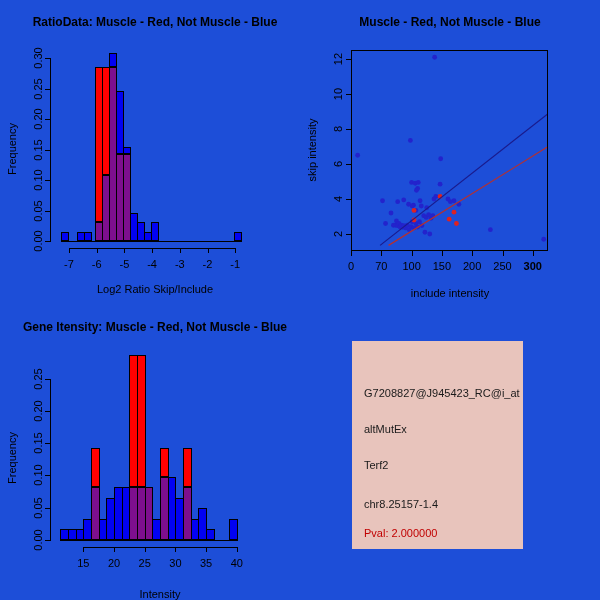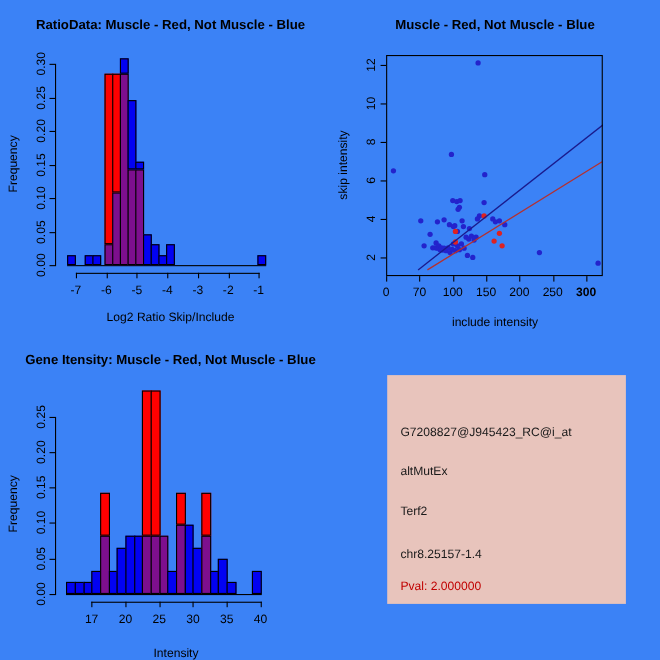--- a/index.html
+++ b/index.html
@@ -1,23 +1,23 @@
 <!DOCTYPE html>
 <html><head>
 <meta charset="utf-8">
 <style>
   html,body{margin:0;padding:0;background:#fff;}
-  #canvas{position:relative;width:600px;height:600px;background:#3b82f6;overflow:hidden;
+  #canvas{position:relative;width:600px;height:600px;background:#1d4ed8;overflow:hidden;
           font-family:"Liberation Sans","DejaVu Sans",sans-serif;}
   .abs{position:absolute;}
   .panel-title{position:absolute;text-align:center;font-weight:bold;font-size:12px;color:#000;}
   .axis-label{position:absolute;text-align:center;font-size:11px;color:#000;}
   .axis-label-rot{position:absolute;font-size:11px;color:#000;white-space:nowrap;
                   transform:translate(-50%,-50%) rotate(-90deg);}
-  #info-box{position:absolute;left:352px;top:341px;width:171px;height:208px;padding-left:46px;}
+  #info-box{position:absolute;left:352px;top:341px;width:171px;height:208px;}
   .info-line{position:absolute;left:12px;font-size:11px;color:#1a1a1a;white-space:nowrap;}
   .info-pval{position:absolute;left:12px;font-size:11px;white-space:nowrap;}
 </style>
 </head>
 <body>
 
 <div id="canvas">
 
   <div class="panel-title" style="left:0px;top:15px;width:310px;">RatioData: Muscle - Red, Not Muscle - Blue</div>
 
@@ -83,21 +83,21 @@
       <div style="position: absolute; left: 123.015px; top: 153.831px; width: 7.925px; height: 87.169px; background: rgb(125, 15, 142); border: 1px solid rgb(0, 0, 0); box-sizing: border-box;"></div>
       <div style="position: absolute; left: 123.015px; top: 147.182px; width: 7.925px; height: 6.649px; background: rgb(2, 2, 242); border: 1px solid rgb(0, 0, 0); box-sizing: border-box;"></div>
       <div style="position: absolute; left: 129.94px; top: 212.818px; width: 7.925px; height: 28.182px; background: rgb(2, 2, 242); border: 1px solid rgb(0, 0, 0); box-sizing: border-box;"></div>
       <div style="position: absolute; left: 136.865px; top: 222.212px; width: 7.925px; height: 18.788px; background: rgb(2, 2, 242); border: 1px solid rgb(0, 0, 0); box-sizing: border-box;"></div>
       <div style="position: absolute; left: 143.79px; top: 231.606px; width: 7.925px; height: 9.394px; background: rgb(2, 2, 242); border: 1px solid rgb(0, 0, 0); box-sizing: border-box;"></div>
       <div style="position: absolute; left: 150.715px; top: 222.212px; width: 7.925px; height: 18.788px; background: rgb(2, 2, 242); border: 1px solid rgb(0, 0, 0); box-sizing: border-box;"></div>
       <div style="position: absolute; left: 233.815px; top: 231.606px; width: 7.925px; height: 9.394px; background: rgb(2, 2, 242); border: 1px solid rgb(0, 0, 0); box-sizing: border-box;"></div>
       <div style="position: absolute; left: 60.275px; top: 540px; width: 177.525px; height: 1px; background: rgb(0, 0, 0);"></div>
       <div style="position: absolute; left: 83.3px; top: 547px; width: 154.5px; height: 1px; background: rgb(0, 0, 0);"></div>
       <div style="position: absolute; left: 83.3px; top: 547px; width: 1px; height: 5px; background: rgb(0, 0, 0);"></div>
-      <div style="position: absolute; left: 68.3px; top: 557px; width: 30px; text-align: center; font-size: 11px; color: rgb(0, 0, 0);">17</div>
+      <div style="position: absolute; left: 68.3px; top: 557px; width: 30px; text-align: center; font-size: 11px; color: rgb(0, 0, 0);">15</div>
       <div style="position: absolute; left: 114px; top: 547px; width: 1px; height: 5px; background: rgb(0, 0, 0);"></div>
       <div style="position: absolute; left: 99px; top: 557px; width: 30px; text-align: center; font-size: 11px; color: rgb(0, 0, 0);">20</div>
       <div style="position: absolute; left: 144.7px; top: 547px; width: 1px; height: 5px; background: rgb(0, 0, 0);"></div>
       <div style="position: absolute; left: 129.7px; top: 557px; width: 30px; text-align: center; font-size: 11px; color: rgb(0, 0, 0);">25</div>
       <div style="position: absolute; left: 175.4px; top: 547px; width: 1px; height: 5px; background: rgb(0, 0, 0);"></div>
       <div style="position: absolute; left: 160.4px; top: 557px; width: 30px; text-align: center; font-size: 11px; color: rgb(0, 0, 0);">30</div>
       <div style="position: absolute; left: 206.1px; top: 547px; width: 1px; height: 5px; background: rgb(0, 0, 0);"></div>
       <div style="position: absolute; left: 191.1px; top: 557px; width: 30px; text-align: center; font-size: 11px; color: rgb(0, 0, 0);">35</div>
       <div style="position: absolute; left: 236.8px; top: 547px; width: 1px; height: 5px; background: rgb(0, 0, 0);"></div>
       <div style="position: absolute; left: 221.8px; top: 557px; width: 30px; text-align: center; font-size: 11px; color: rgb(0, 0, 0);">40</div>

